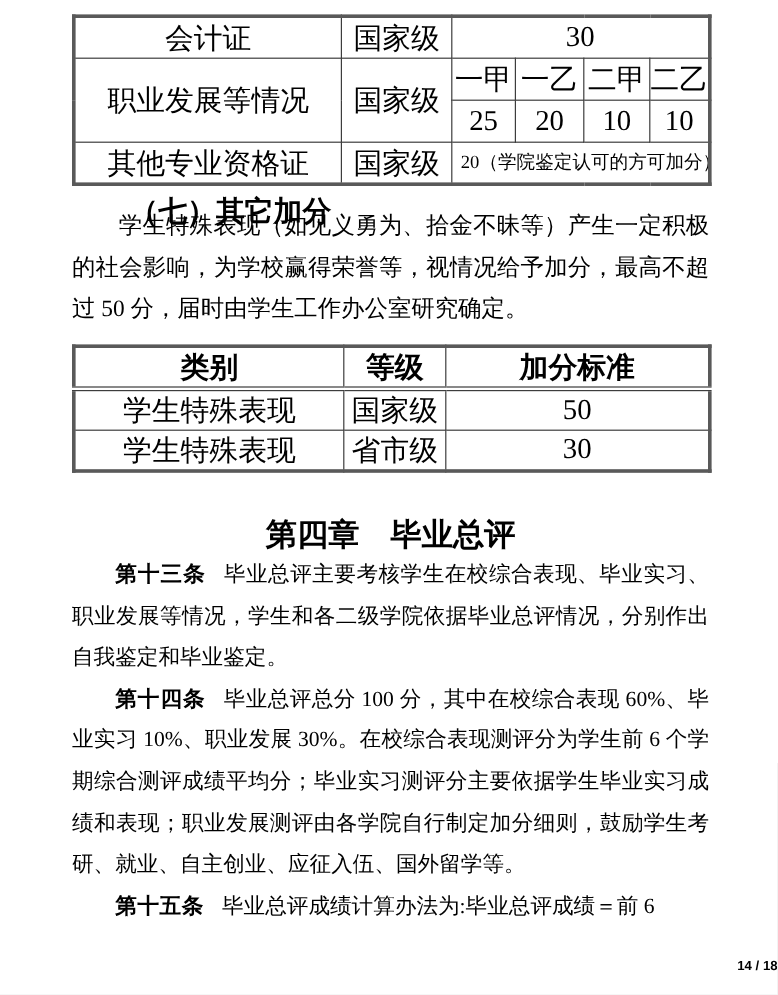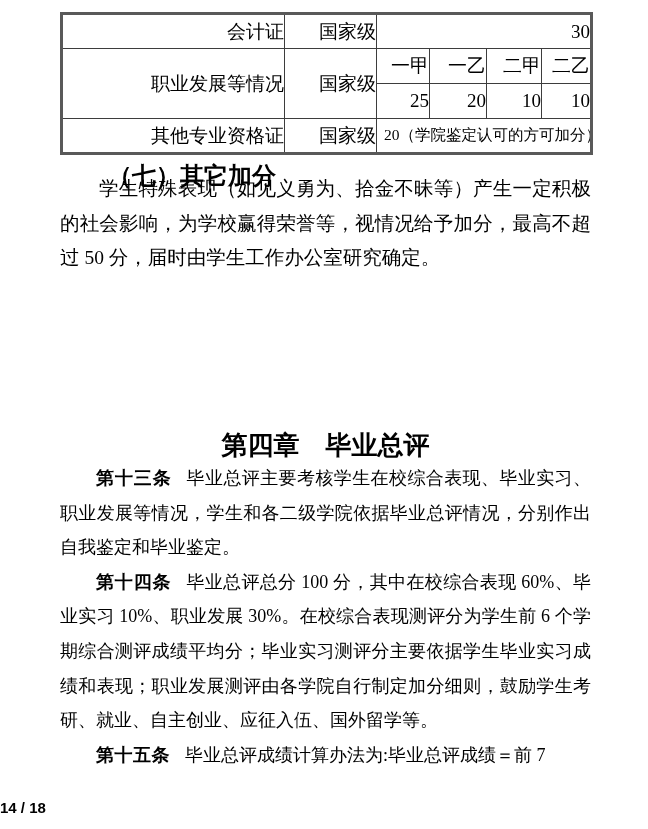--- a/index.html
+++ b/index.html
@@ -14,22 +14,22 @@
   }
 
   
   .tbl {
     position:absolute; left:60px;
     border-collapse:collapse; table-layout:fixed;
     width:530px;
   }
   .tbl td, .tbl th {
     border:1.5px solid #3d3d3d;
-    text-align:right; vertical-align:middle;
-    font-size:19px; padding:0;
+    text-align:center; vertical-align:middle;
+    font-size:24px; padding:0;
     font-weight:normal;
     overflow:hidden; white-space:nowrap;
   }
   .tbl { border:3px solid #595959; }
   .tbl1 { top:12px; }
   .tbl1 tr { height:35px; }
   .tbl2 { top:287px; }
   .tbl2 tr { height:33px; }
   .tbl2 th {
     font-weight:bold;
@@ -69,23 +69,23 @@
     margin:0; font-size:18px; line-height:34.6px;
     text-align:justify; text-indent:2em;
   }
   .article b {
     font-family:"Liberation Sans","DejaVu Sans",sans-serif;
     letter-spacing:0.5px;
     margin-right:15px;
   }
   .footer {
     position:absolute; left:0; top:799px; width:100%;
-    text-align:left;
+    text-align:right;
     font-family:"Liberation Sans","DejaVu Sans",sans-serif;
-    font-weight:bold; font-size:15px;
+    font-weight:bold; font-size:11px;
   }
 </style>
 </head>
 <body>
 
 <div class="page">
 
   <table class="tbl tbl1">
     <colgroup>
       <col style="width:223px">
@@ -119,24 +119,48 @@
       <td>其他专业资格证</td>
       <td>国家级</td>
       <td colspan="4" class="cell-note">20（学院鉴定认可的方可加分）</td>
     </tr>
   </tbody>
     </table>
 
   <p class="sec-head">（七）其它加分</p>
   <p class="para">学生特殊表现（如见义勇为、拾金不昧等）产生一定积极的社会影响，为学校赢得荣誉等，视情况给予加分，最高不超过 50 分，届时由学生工作办公室研究确定。</p>
 
+  <table class="tbl tbl2">
+    <colgroup>
+      <col style="width:225px">
+        <col style="width:85px">
+        <col style="width:220px">
+    </colgroup>
+    <tbody>
+        <tr>
+      <th>类别</th>
+      <th>等级</th>
+      <th>加分标准</th>
+    </tr>
+    <tr>
+      <td>学生特殊表现</td>
+      <td>国家级</td>
+      <td>50</td>
+    </tr>
+    <tr>
+      <td>学生特殊表现</td>
+      <td>省市级</td>
+      <td>30</td>
+    </tr>
+  </tbody>
+    </table>
 
   <p class="chapter-title">第四章　毕业总评</p>
 
   <div class="articles">
     <p class="article"><b>第十三条</b><span>毕业总评主要考核学生在校综合表现、毕业实习、职业发展等情况，学生和各二级学院依据毕业总评情况，分别作出自我鉴定和毕业鉴定。</span></p>
     <p class="article"><b>第十四条</b><span>毕业总评总分 100 分，其中在校综合表现 60%、毕业实习 10%、职业发展 30%。在校综合表现测评分为学生前 6 个学期综合测评成绩平均分；毕业实习测评分主要依据学生毕业实习成绩和表现；职业发展测评由各学院自行制定加分细则，鼓励学生考研、就业、自主创业、应征入伍、国外留学等。</span></p>
-    <p class="article"><b>第十五条</b><span>毕业总评成绩计算办法为:毕业总评成绩＝前 7</span></p>
+    <p class="article"><b>第十五条</b><span>毕业总评成绩计算办法为:毕业总评成绩＝前 6</span></p>
   </div>
 
   <div class="footer">14 / 18</div>
 
 </div>
 
 </body></html>

